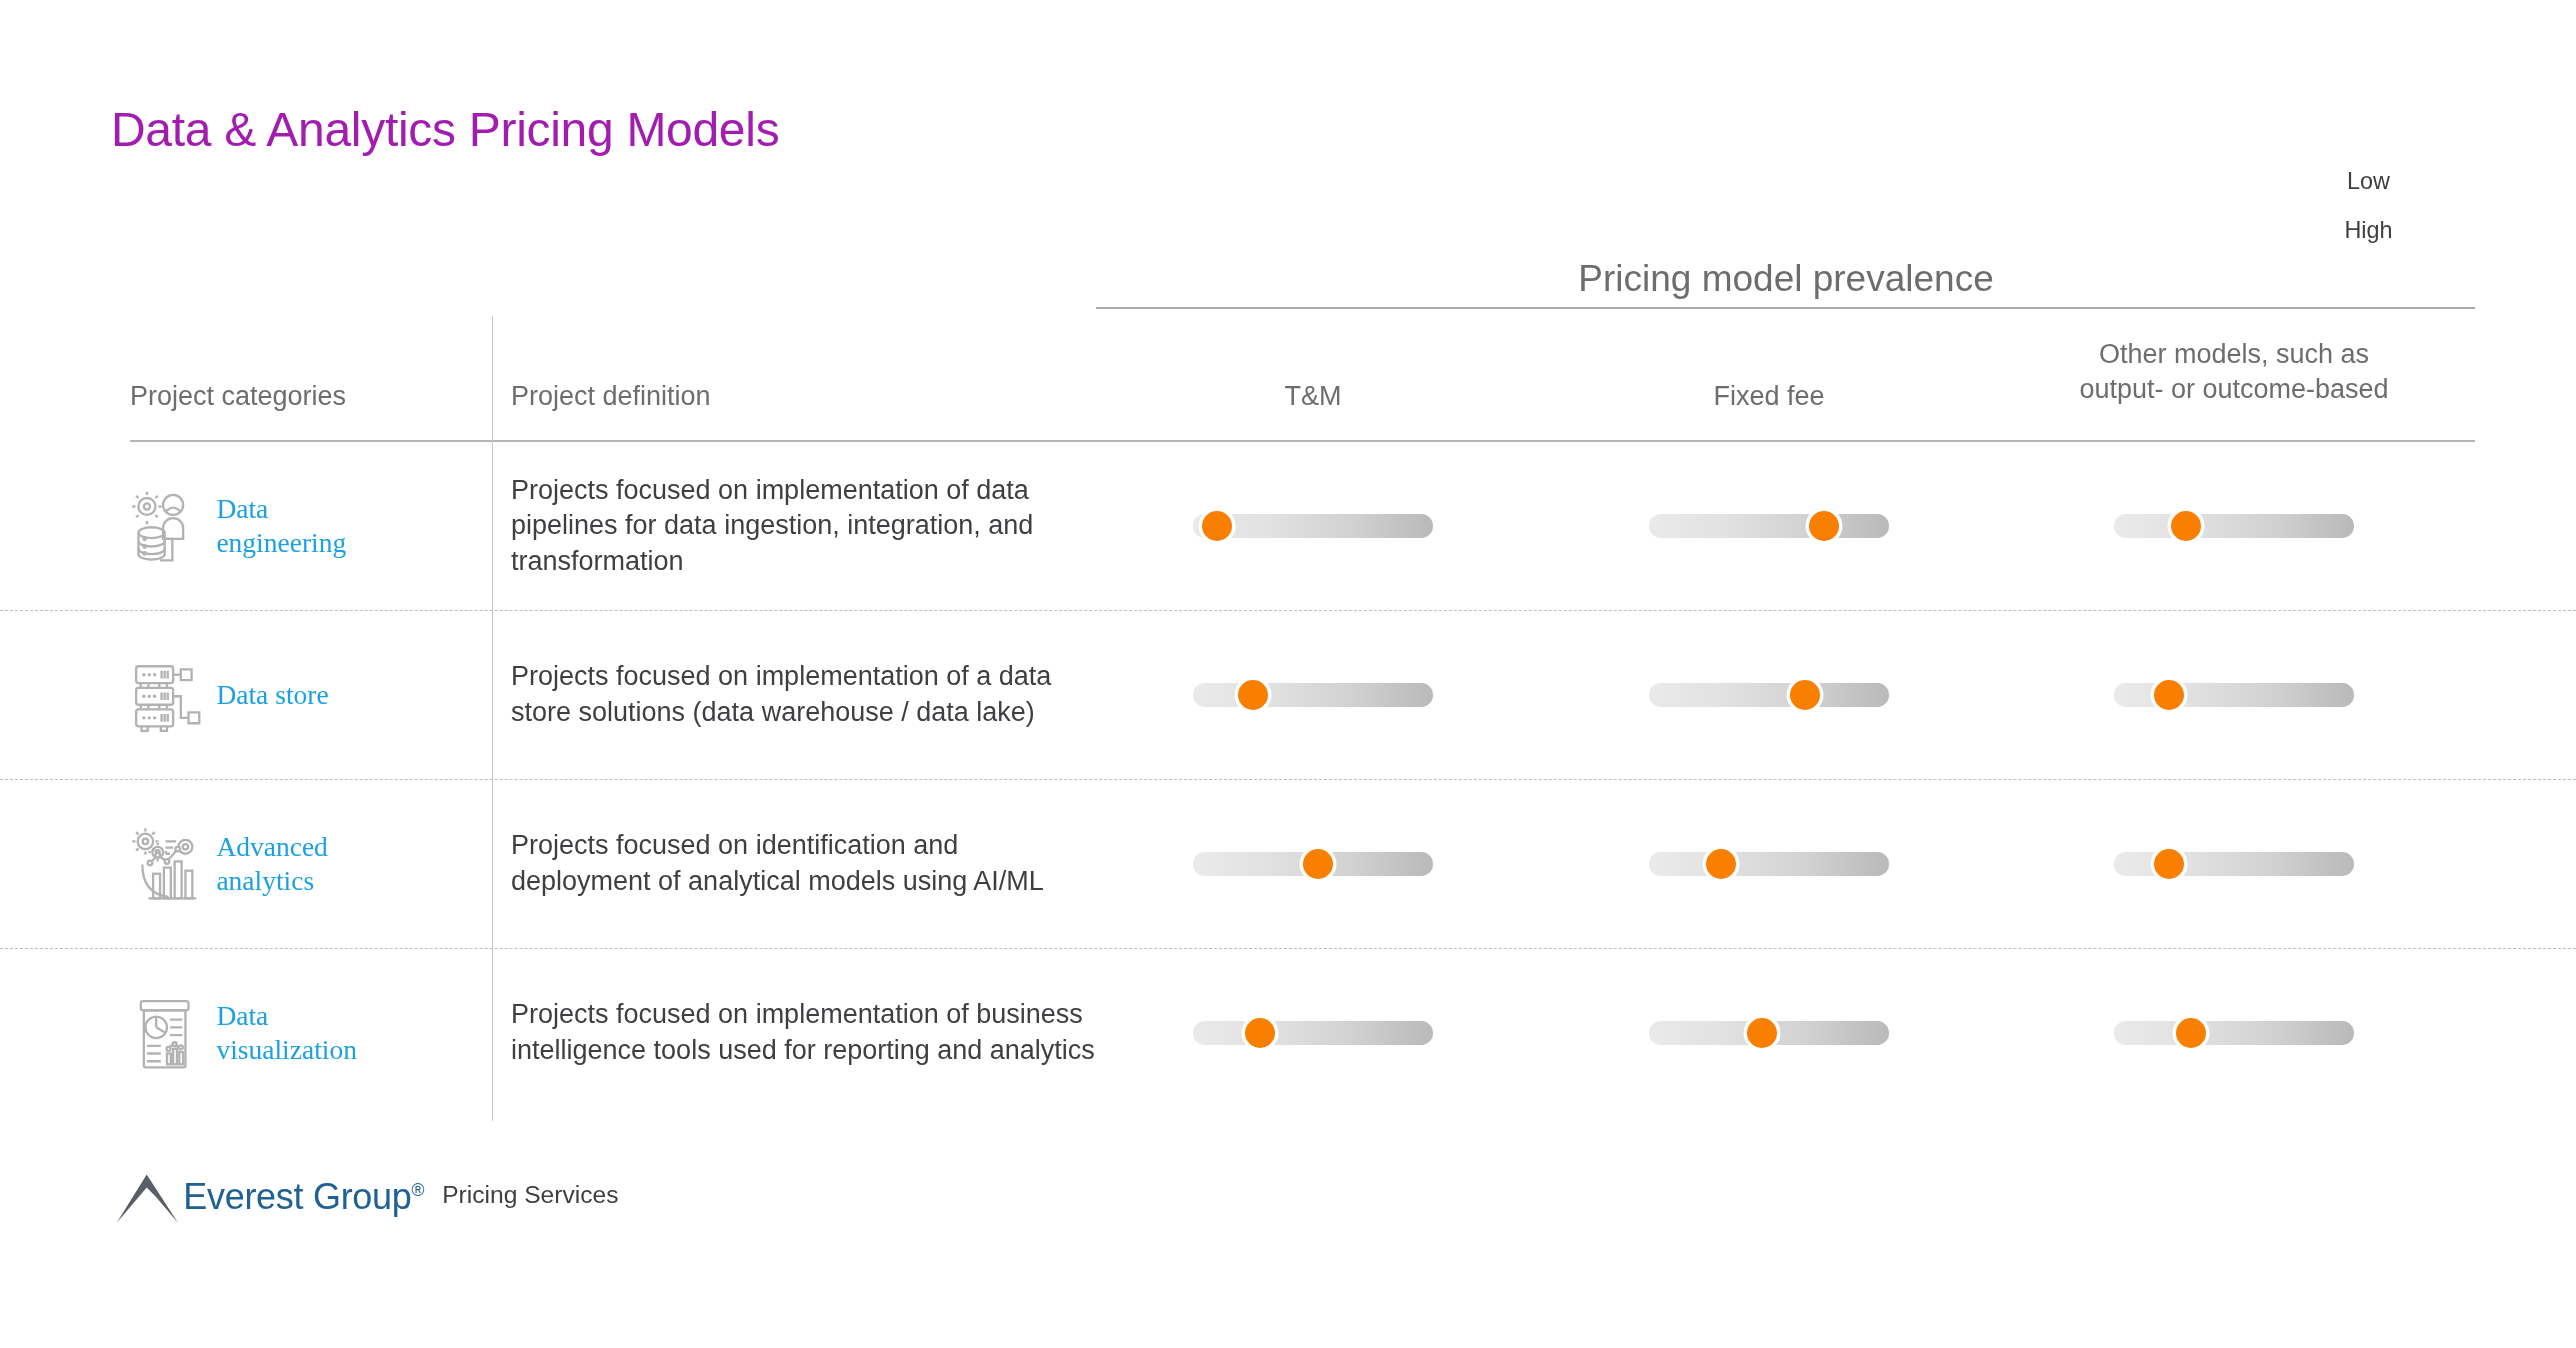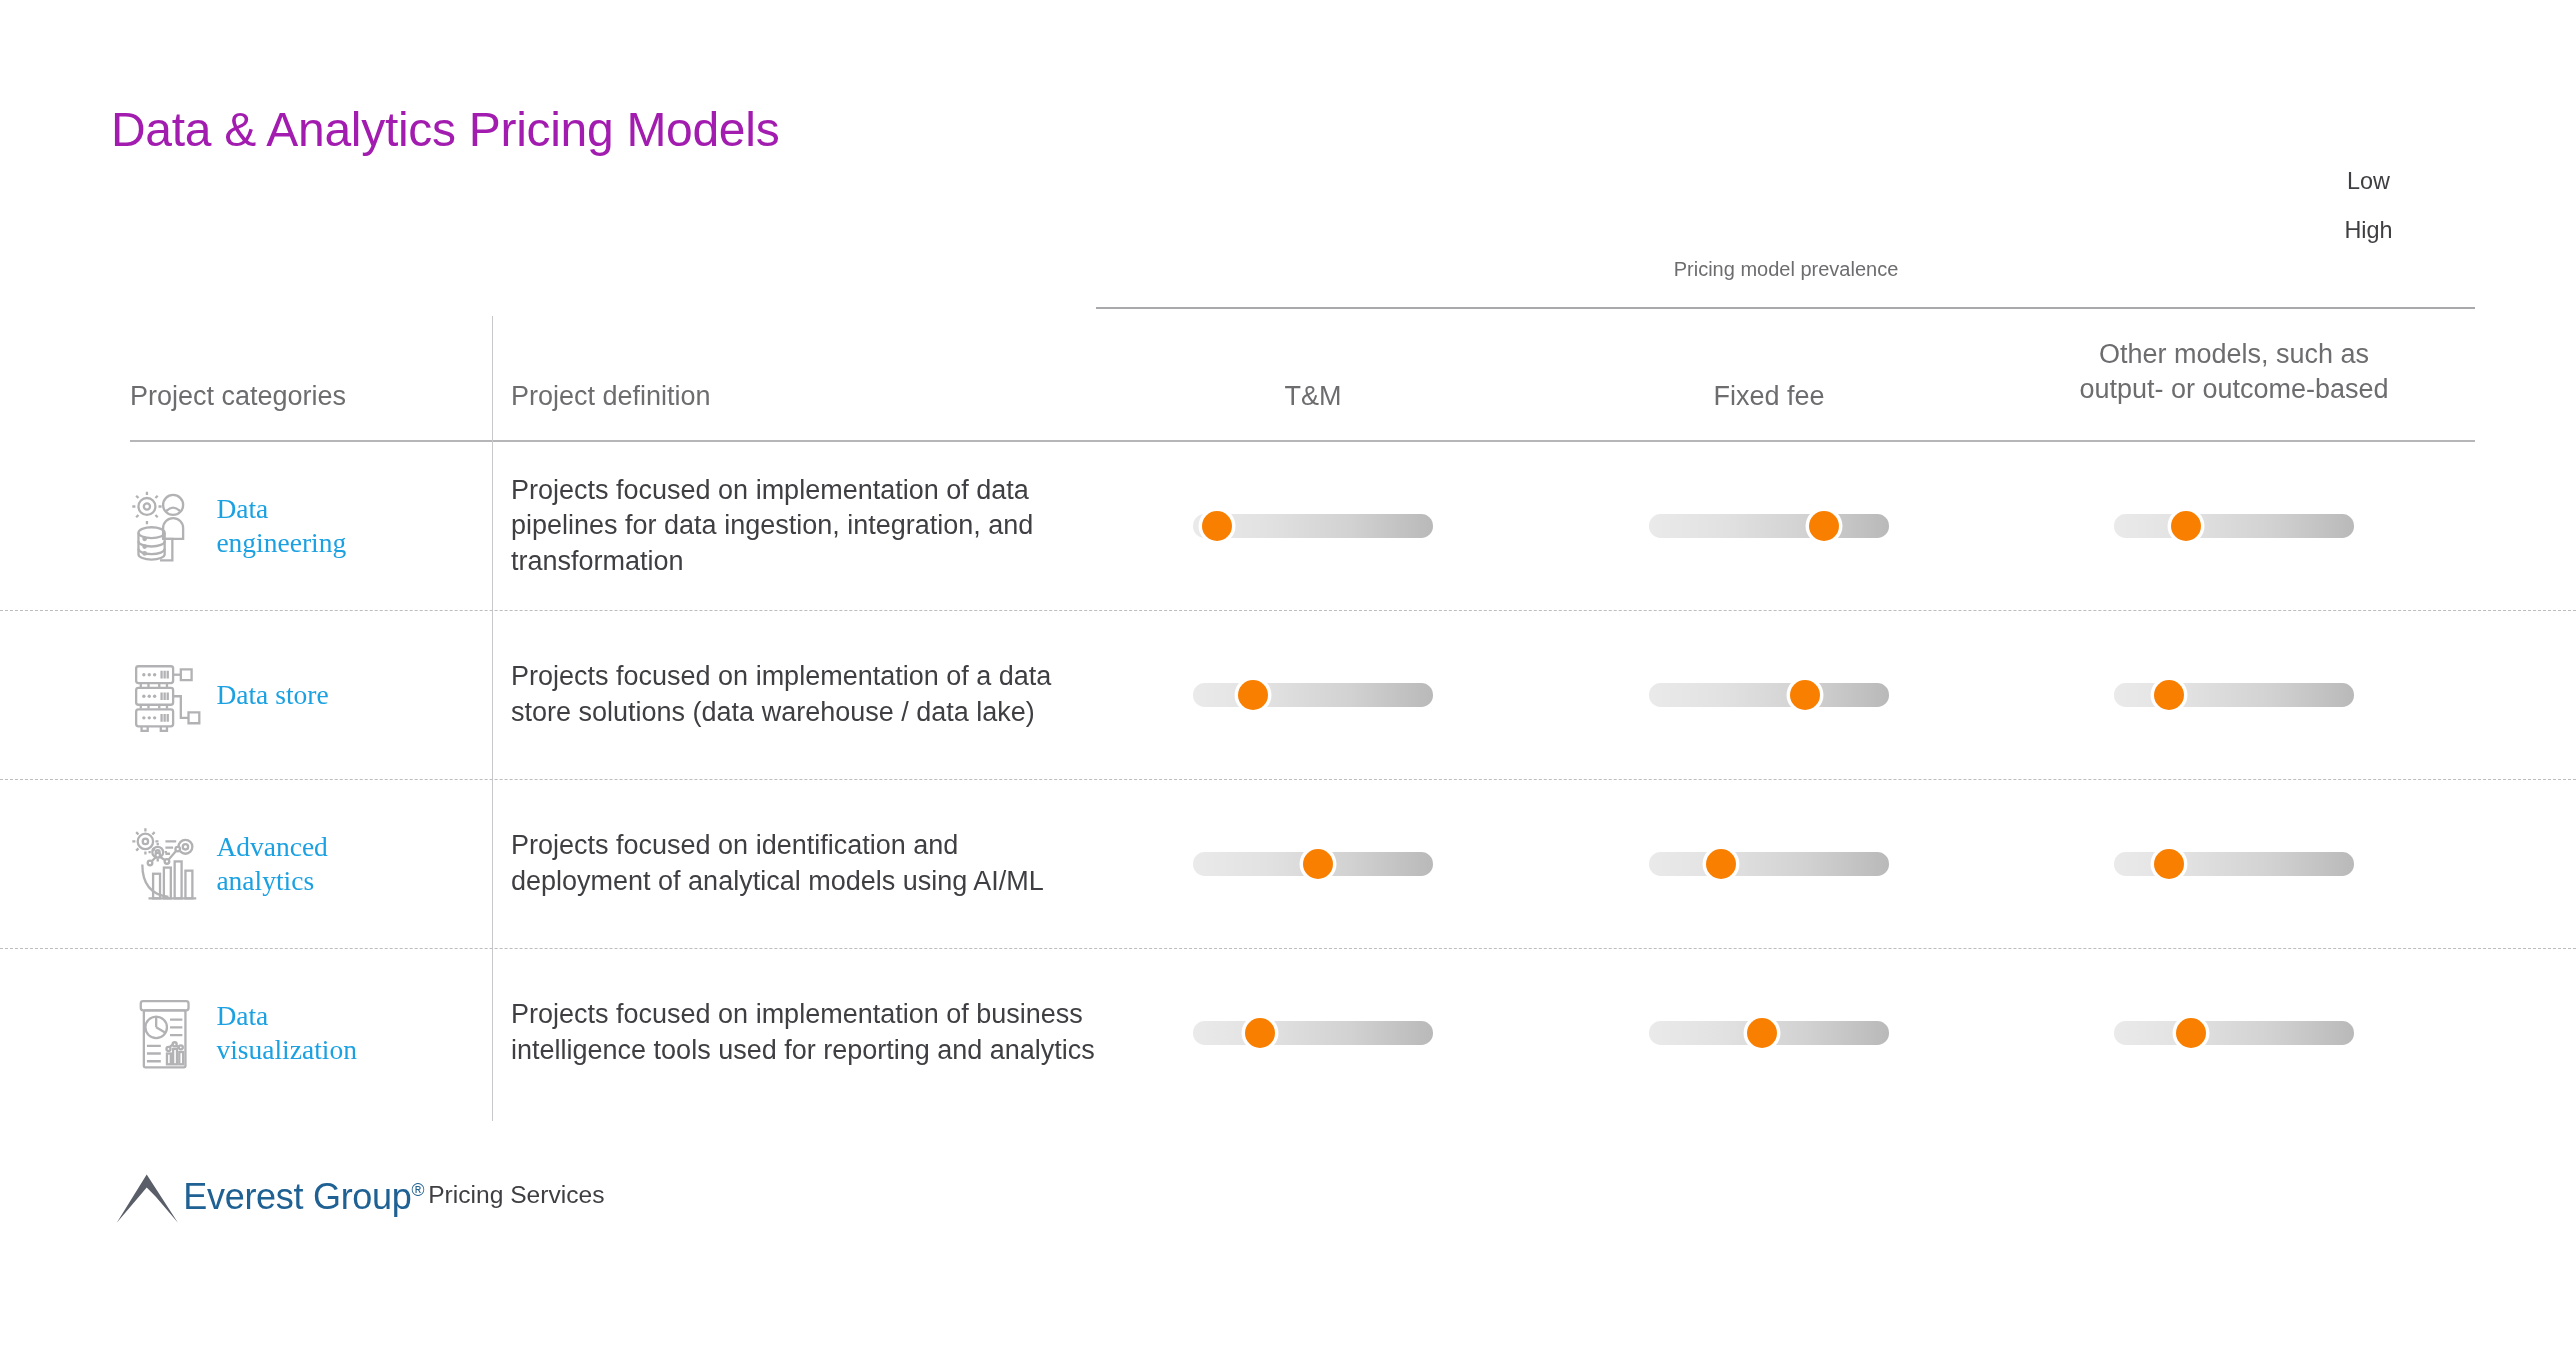--- a/index.html
+++ b/index.html
@@ -29,21 +29,21 @@
   }
   .legend-label{font-size:23.4px;color:#3f3f43;line-height:1;}
   .legend-bar{
     width:181px;height:20px;border-radius:10px;
     background:linear-gradient(to right,#efefef 0%,#e3e3e3 25%,#cfcfcf 60%,#b6b6b6 100%);
   }
 
   
   .prev-title{
     position:absolute;left:1095px;top:258px;width:1382px;
-    text-align:center;font-size:20px;color:#6d6d70;
+    text-align:center;font-size:37px;color:#6d6d70;
   }
   .prev-rule{
     position:absolute;left:1096px;top:307px;width:1379px;height:1.8px;
     background:#a9a9ac;
   }
 
   
   .col-head{
     position:absolute;font-size:27px;color:#6d6d70;line-height:1.28;
   }
@@ -119,21 +119,21 @@
     display:flex;align-items:center;gap:0;
   }
   .logo-mark{width:66px;height:56px;margin-right:2.3px;}
   .logo-mark svg{display:block;width:100%;height:100%;}
   .logo-word{
     font-size:36px;color:#1F6193;line-height:1;
     position:relative;top:1.2px;letter-spacing:-0.3px;
   }
   .logo-reg{font-size:17.6px;vertical-align:super;color:#1F6193;}
   .logo-sub{
-    font-size:24.6px;color:#3f3f43;margin-left:4px;
+    font-size:24.6px;color:#3f3f43;margin-left:18px;
     position:relative;top:-1.2px;
   }
 </style>
 </head>
 <body>
 
 <div class="slide">
 
   <div class="title">Data &amp; Analytics Pricing Models</div>
 

